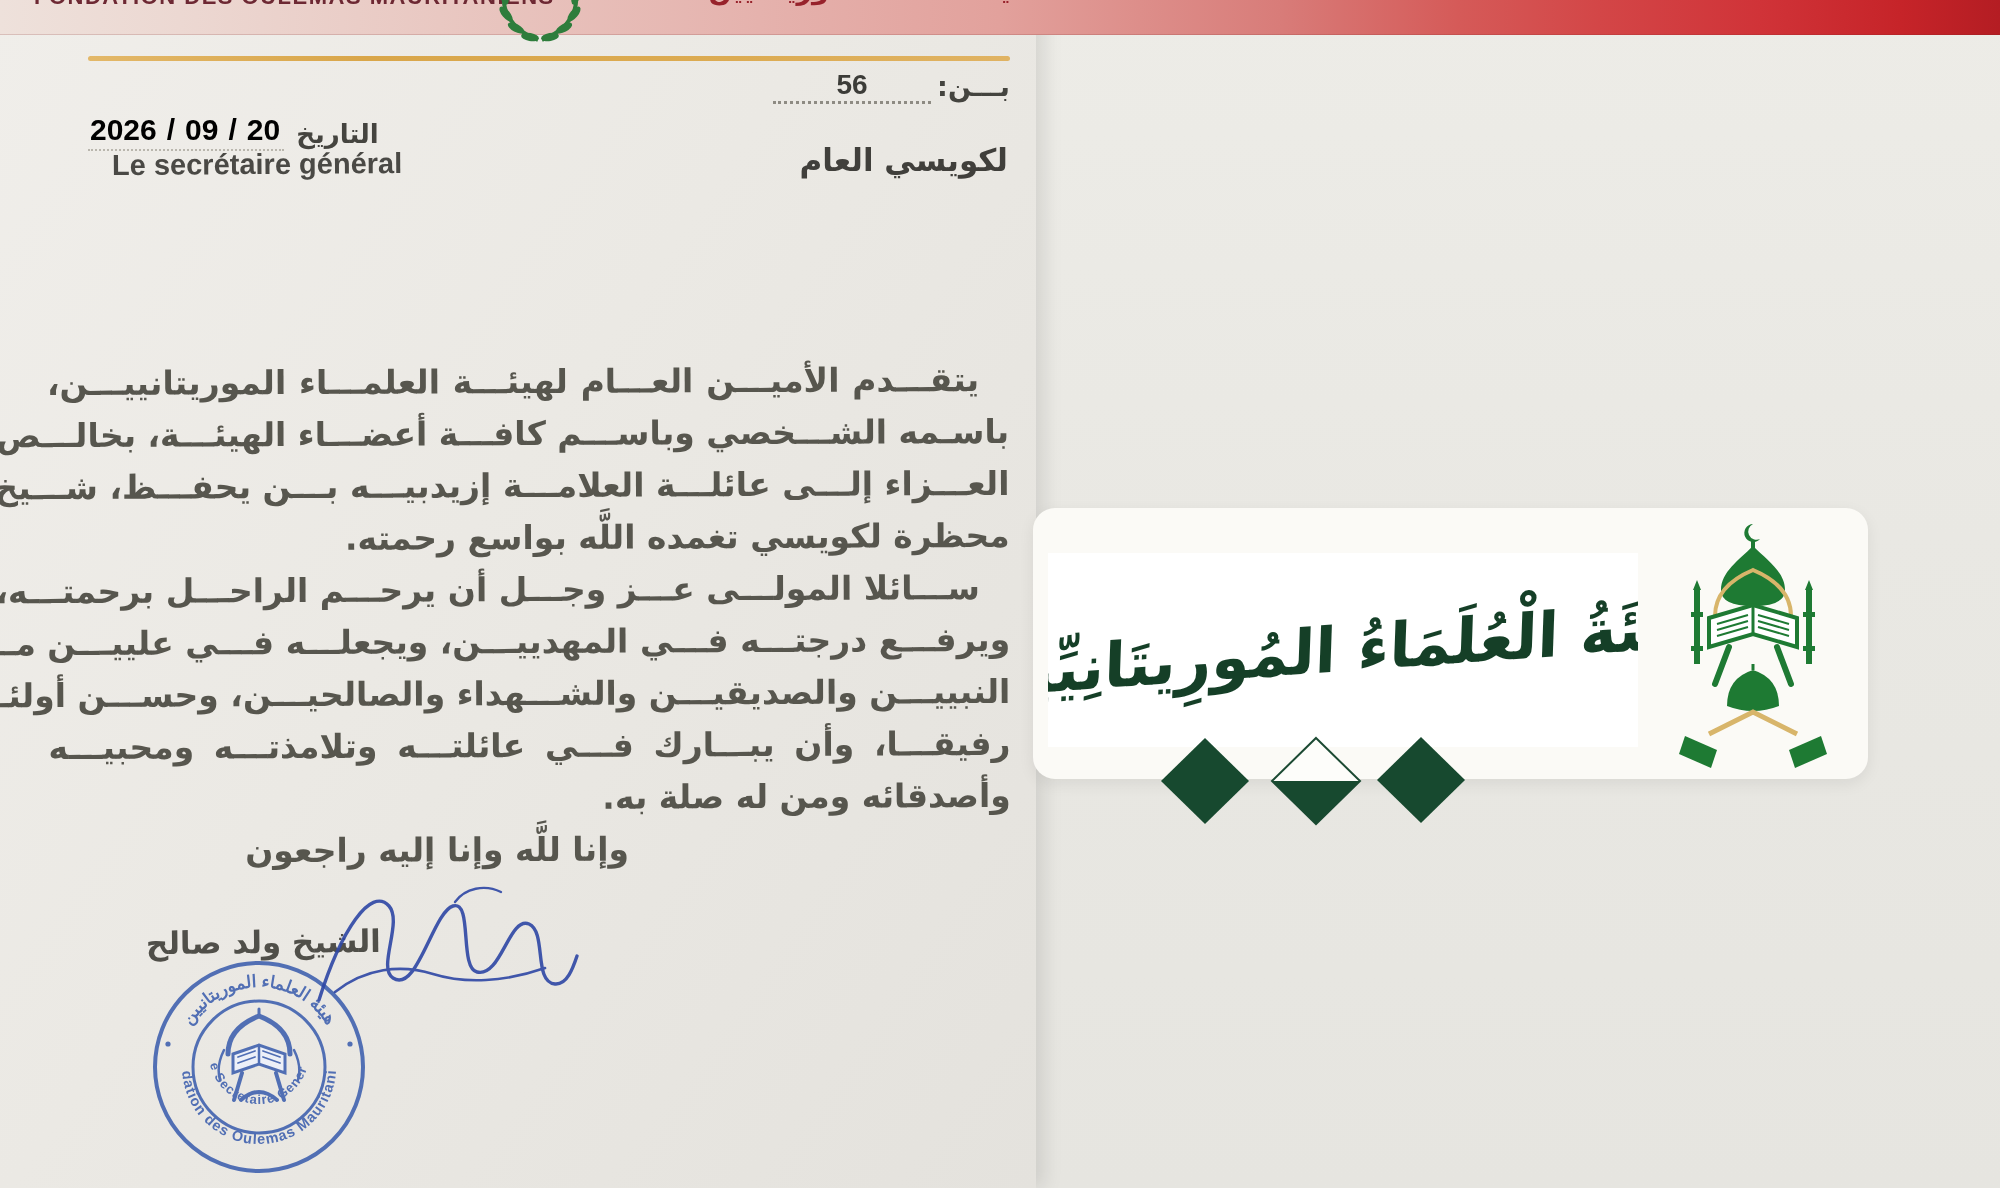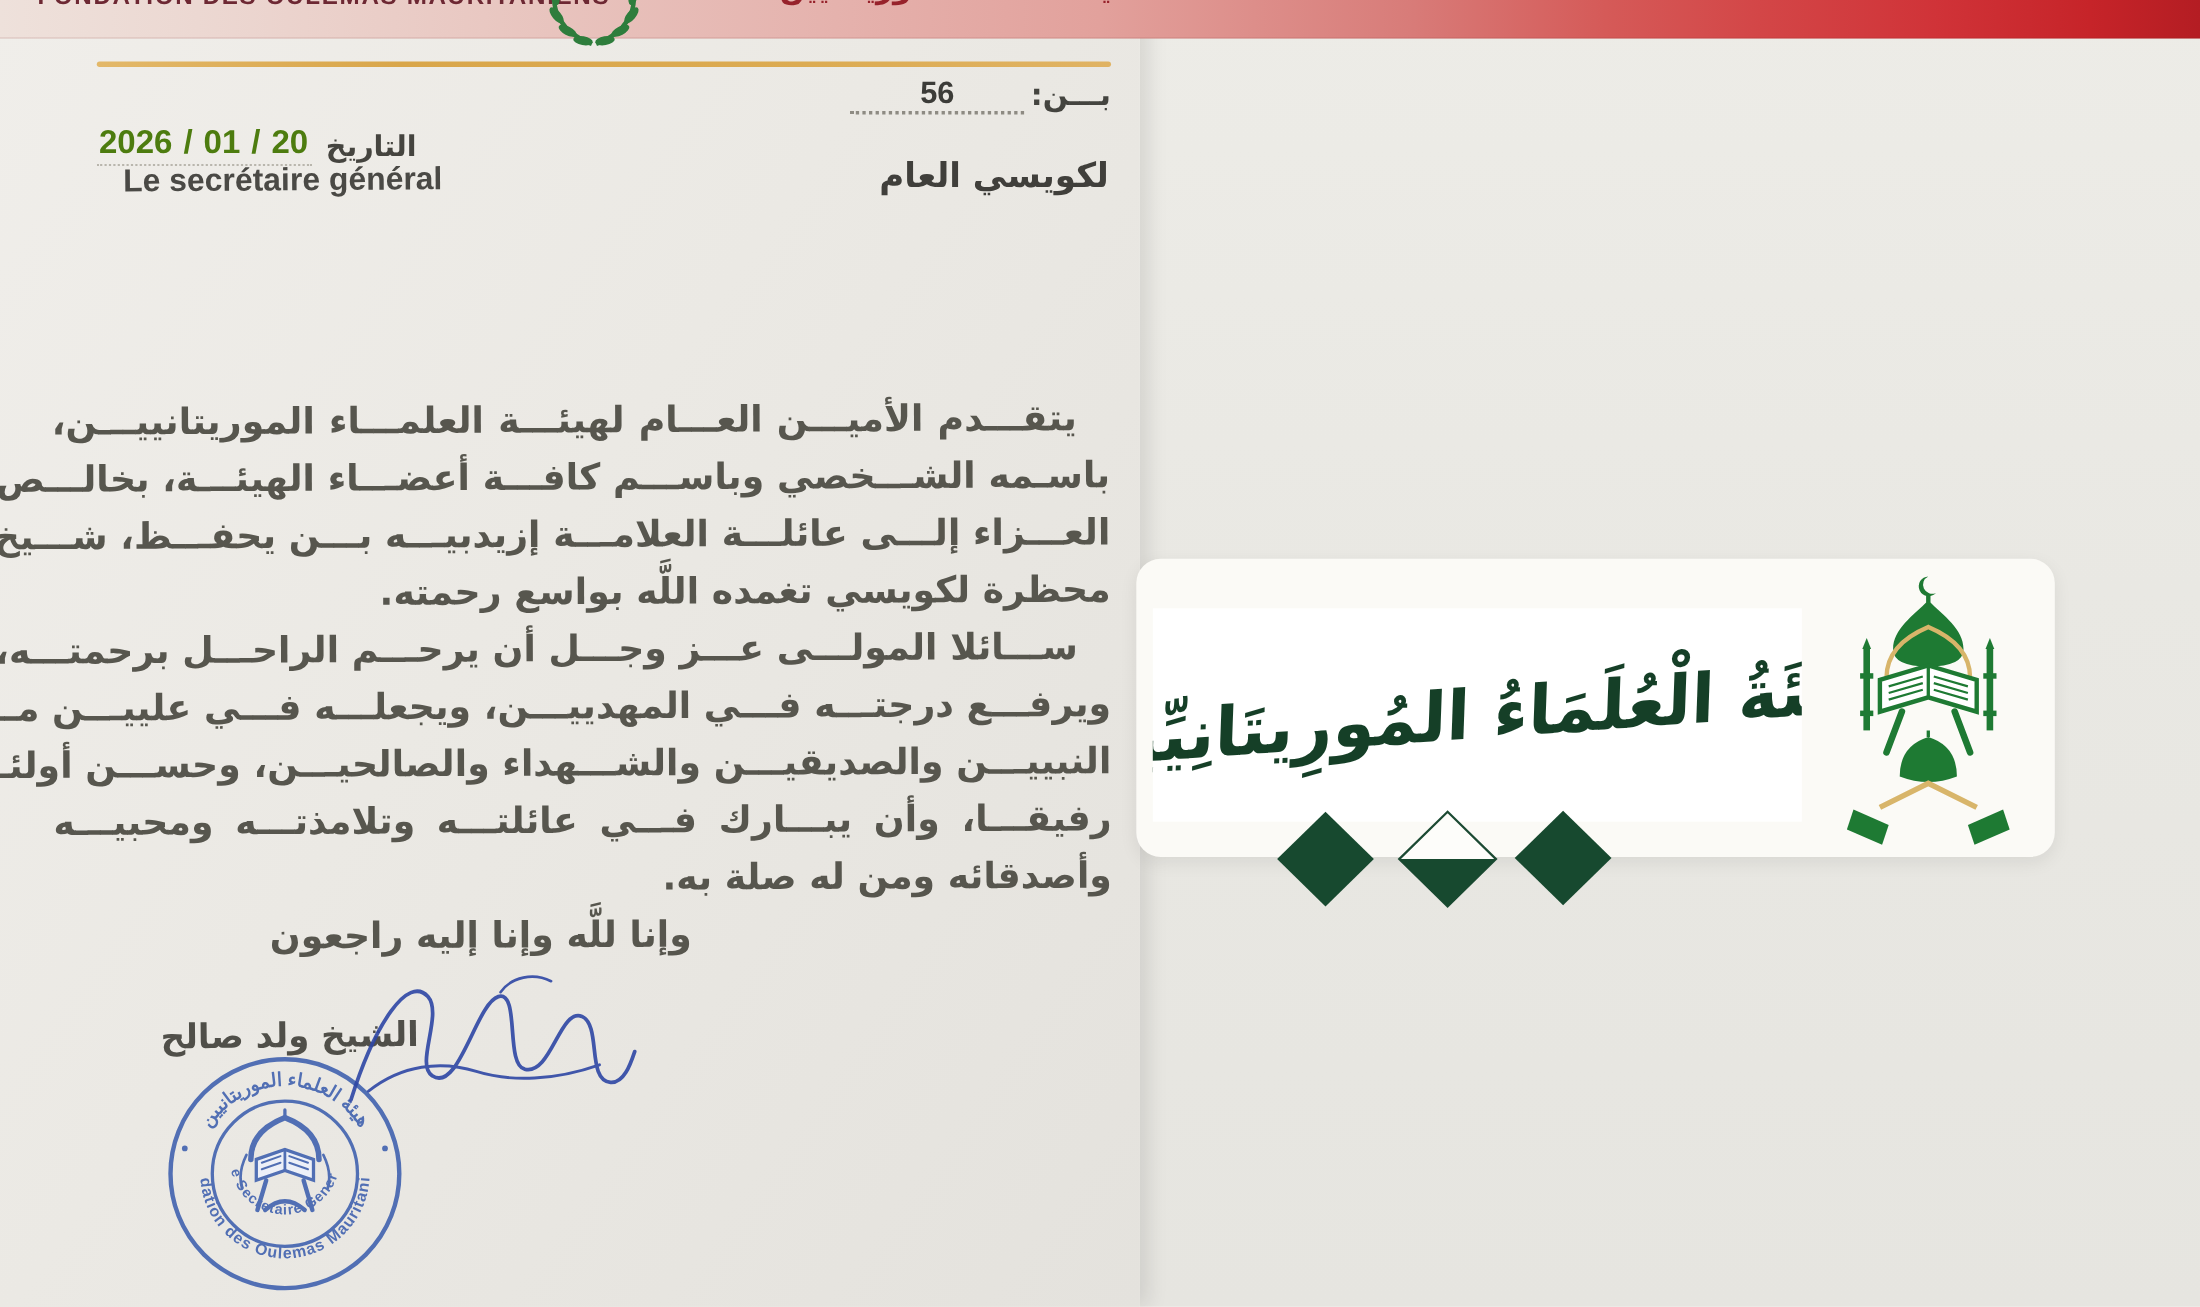--- a/index.html
+++ b/index.html
@@ -55,21 +55,21 @@
     display:inline-block;width:158px;text-align:center;
     border-bottom:3px dotted #8e8b83;padding-bottom:1px;
     font:bold 28px/30px "Liberation Sans",sans-serif;color:#3c3c38;
   }
   .date-row{
     position:absolute;top:76px;left:88px;
     display:flex;align-items:flex-end;gap:12px;
   }
   .date-nums{
     display:flex;gap:10px;border-bottom:2px dotted #b9b6ad;padding:0 4px 3px 2px;
-    font:bold 30px/32px "Liberation Sans",sans-serif;color:#4d7c0f;
+    font:bold 30px/32px "Liberation Sans",sans-serif;color:#000000;
   }
   .date-label{
     font:bold 26px/34px "DejaVu Sans",sans-serif;color:#45443f;direction:rtl;margin-top:41px;
   }
   .role-ar{
     position:absolute;top:140px;right:28px;direction:rtl;
     font:bold 31px/40px "DejaVu Sans",sans-serif;color:#403f3b;
   }
   .role-fr{
     position:absolute;top:146px;left:112px;
@@ -149,21 +149,21 @@
 
   <div class="num-row">
     <span>بـــن:</span>
     <span class="num-leader">56</span>
   </div>
 
   <div class="date-row">
     <div class="date-nums">
       <span>2026</span>
       <span>/</span>
-      <span>01</span>
+      <span>09</span>
       <span>/</span>
       <span>20</span>
     </div>
     <div class="date-label">التاريخ</div>
   </div>
 
   <div class="role-ar">لكويسي العام</div>
   <div class="role-fr">Le secrétaire général</div>
 
 

